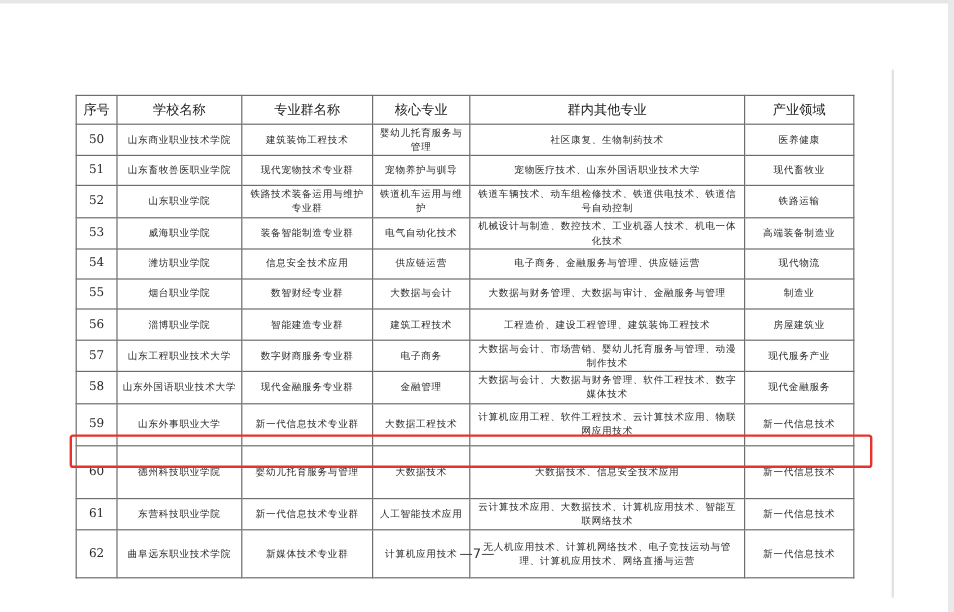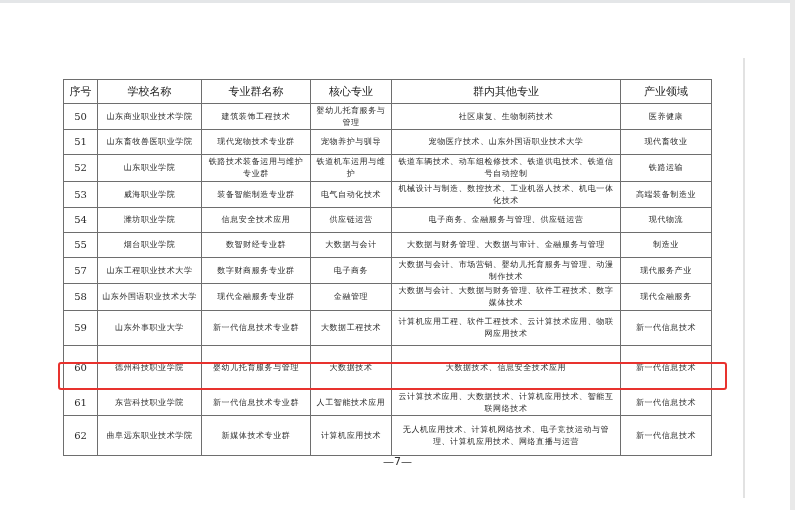--- a/index.html
+++ b/index.html
@@ -138,20 +138,28 @@
     </tr>
     <tr style="height:25px">
       <td class="num">55</td>
       <td>烟台职业学院</td>
       <td>数智财经专业群</td>
       <td>大数据与会计</td>
       <td>大数据与财务管理、大数据与审计、金融服务与管理</td>
       <td>制造业</td>
     </tr>
     <tr style="height:26px">
+      <td class="num">56</td>
+      <td>淄博职业学院</td>
+      <td>智能建造专业群</td>
+      <td>建筑工程技术</td>
+      <td>工程造价、建设工程管理、建筑装饰工程技术</td>
+      <td>房屋建筑业</td>
+    </tr>
+    <tr style="height:26px">
       <td class="num">57</td>
       <td>山东工程职业技术大学</td>
       <td>数字财商服务专业群</td>
       <td>电子商务</td>
       <td>大数据与会计、市场营销、婴幼儿托育服务与管理、动漫制作技术</td>
       <td>现代服务产业</td>
     </tr>
     <tr style="height:27px">
       <td class="num">58</td>
       <td>山东外国语职业技术大学</td>

